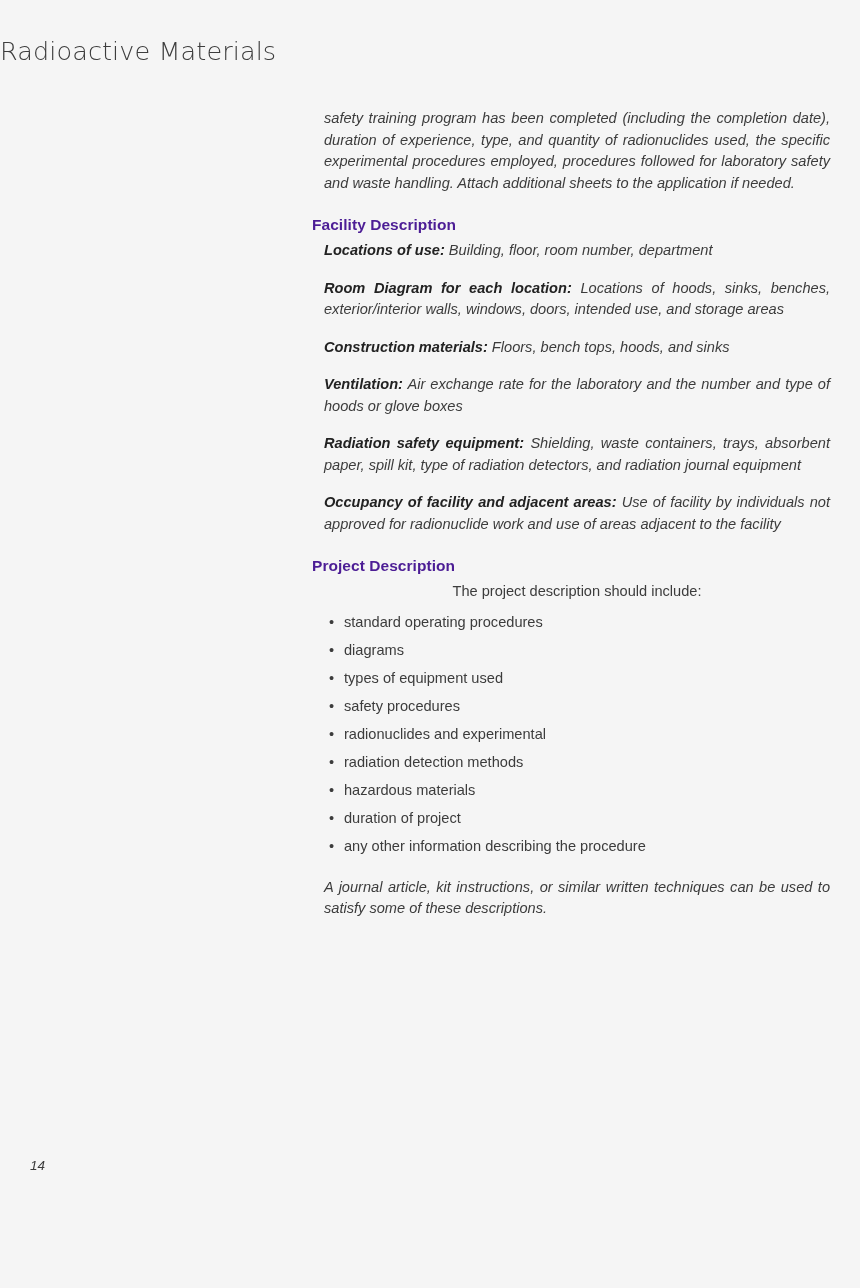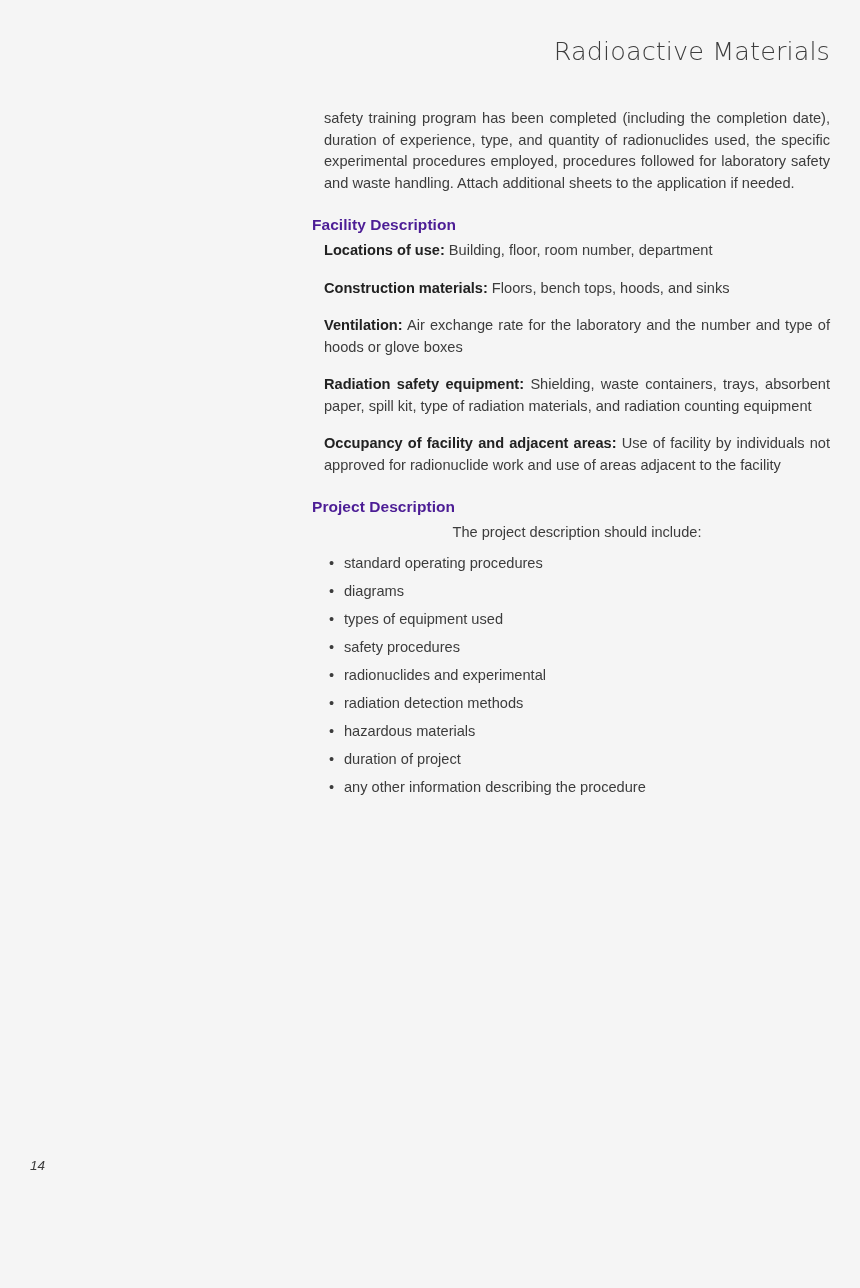--- a/index.html
+++ b/index.html
@@ -14,21 +14,21 @@
     position: relative;
     overflow: hidden;
   }
 
   
   .running-head {
     position: absolute;
     top: 36px;
     left: 0;
     width: 830px;
-    text-align: right;
+    text-align: left;
     font-family: "DejaVu Sans", sans-serif;
     font-weight: 300;
     font-size: 25.5px;
     letter-spacing: 0.1px;
     color: #3d3d3d;
   }
 
   
   .content {
     position: absolute;
@@ -46,20 +46,21 @@
   }
 
   .para {
     margin: 0 0 16px 12px;
     font-size: 14.6px;
     line-height: 21.5px;
     color: #3c3c3c;
     text-align: justify;
     text-justify: inter-word;
     hyphens: none;
+    font-style: italic;
   }
   .para:last-child { margin-bottom: 0; }
 
   .para .lead {
     font-weight: bold;
     color: #222222;
   }
 
   .intro-para {
     margin-top: 0;
@@ -123,31 +124,34 @@
 
   <p class="para intro-para">safety training program has been completed (including the completion date), duration of experience, type, and quantity of radionuclides used, the specific experimental procedures employed, procedures followed for laboratory safety and waste handling. Attach additional sheets to the application if needed.</p>
 
   <h2 class="section-heading">Facility Description</h2>
 
 
   <p class="para">
     <span class="lead">Locations of use:</span><span> Building, floor, room number, department</span>
   </p>
 
+  <p class="para">
+    <span class="lead">Room Diagram for each location:</span><span> Locations of hoods, sinks, benches, exterior/interior walls, windows, doors, intended use, and storage areas</span>
+  </p>
 
   <p class="para">
     <span class="lead">Construction materials:</span><span> Floors, bench tops, hoods, and sinks</span>
   </p>
 
   <p class="para">
     <span class="lead">Ventilation:</span><span> Air exchange rate for the laboratory and the number and type of hoods or glove boxes</span>
   </p>
 
   <p class="para">
-    <span class="lead">Radiation safety equipment:</span><span> Shielding, waste containers, trays, absorbent paper, spill kit, type of radiation materials, and radiation counting equipment</span>
+    <span class="lead">Radiation safety equipment:</span><span> Shielding, waste containers, trays, absorbent paper, spill kit, type of radiation detectors, and radiation journal equipment</span>
   </p>
 
   <p class="para tight">
     <span class="lead">Occupancy of facility and adjacent areas:</span><span> Use of facility by individuals not approved for radionuclide work and use of areas adjacent to the facility</span>
   </p>
 
   <h2 class="section-heading">Project Description</h2>
 
   <p class="list-intro">The project description should include:</p>
 
@@ -156,16 +160,17 @@
     <li><span class="dot">•</span><span>diagrams</span></li>
     <li><span class="dot">•</span><span>types of equipment used</span></li>
     <li><span class="dot">•</span><span>safety procedures</span></li>
     <li><span class="dot">•</span><span>radionuclides and experimental</span></li>
     <li><span class="dot">•</span><span>radiation detection methods</span></li>
     <li><span class="dot">•</span><span>hazardous materials</span></li>
     <li><span class="dot">•</span><span>duration of project</span></li>
     <li><span class="dot">•</span><span>any other information describing the procedure</span></li>
   </ul>
 
+  <p class="para closing-para">A journal article, kit instructions, or similar written techniques can be used to satisfy some of these descriptions.</p>
 
 </div>
 
 <div class="page-number">14</div>
 
 </body></html>

